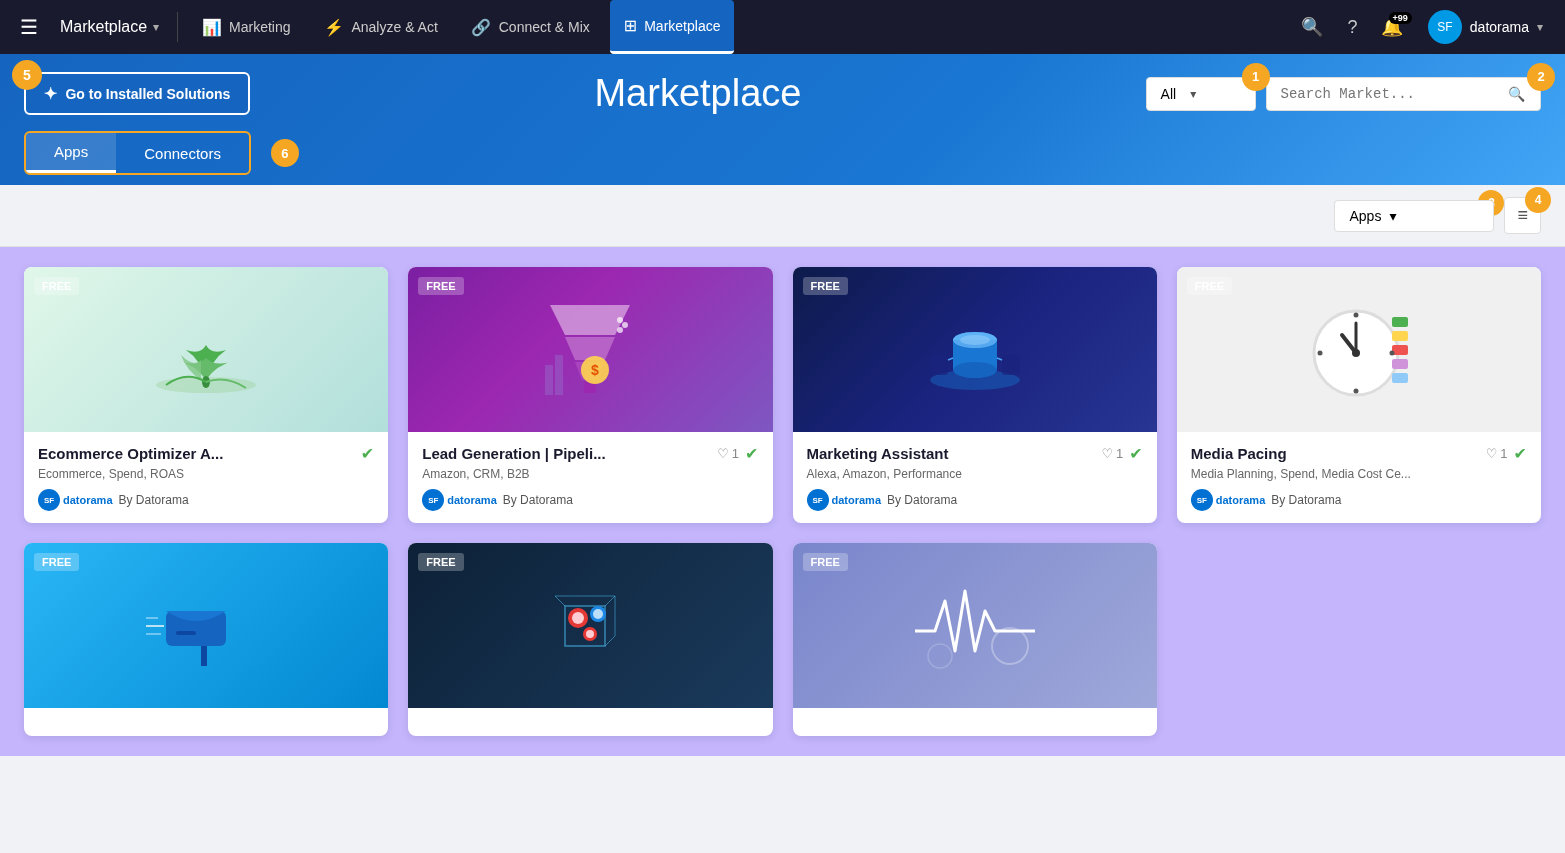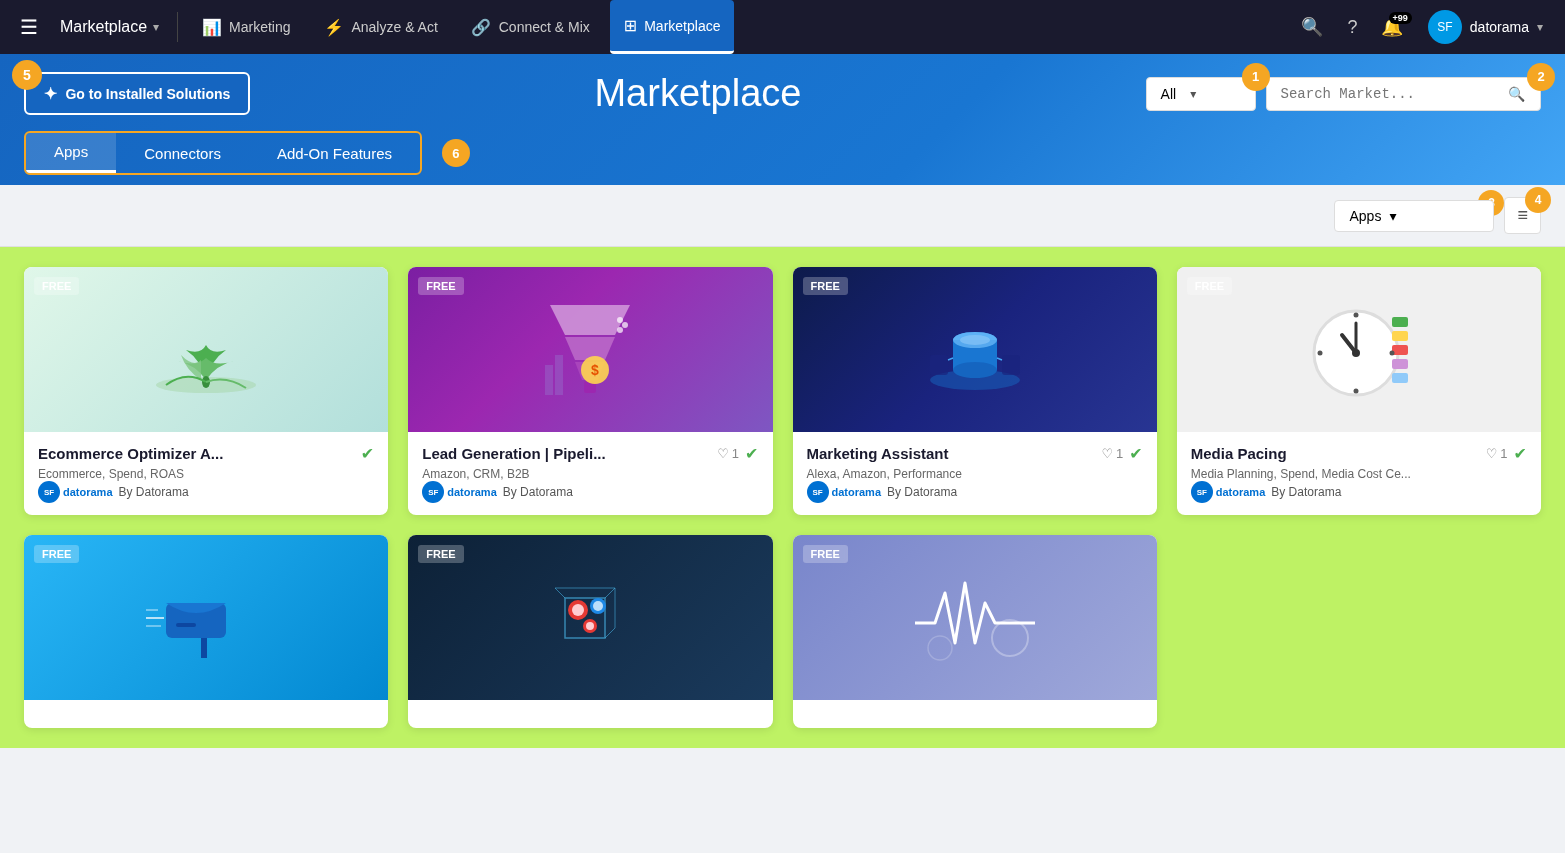--- a/index.html
+++ b/index.html
@@ -309,21 +309,21 @@
       align-items: center;
       justify-content: center;
       position: absolute;
       top: -10px;
       right: -10px;
     }
 
     
     .cards-area {
       padding: 20px 24px;
-      background: #bef264;
+      background: #c4b5fd;
     }
     .cards-grid {
       display: grid;
       grid-template-columns: repeat(4, 1fr);
       gap: 20px;
     }
     .card {
       background: #fff;
       border-radius: 8px;
       overflow: hidden;
@@ -419,20 +419,21 @@
       display: flex;
       align-items: center;
       gap: 3px;
       color: #888;
       font-size: 13px;
     }
     .card-check { color: #4caf50; font-size: 16px; }
     .card-tags {
       color: #666;
       font-size: 12px;
+      margin-bottom: 8px;
     }
     .card-author {
       display: flex;
       align-items: center;
       gap: 6px;
       color: #555;
       font-size: 12px;
     }
     .card-author-logo {
       display: flex;
@@ -534,21 +535,20 @@
           <input type="text" placeholder="Search Market..." style="">
           <span>🔍</span>
         </div>
       </div>
     </div>
   </div>
   <div class="tabs-header-row">
     <div class="tabs-row">
       <button class="tab-item active">Apps</button>
       <button class="tab-item">Connectors</button>
-      <button class="tab-item">Add-On Features</button>
     </div>
     <div class="tabs-badge">6</div>
   </div>
 </div>
 
 <div class="sort-bar">
   <div class="sort-dropdown-wrap">
     <span class="sort-badge">3</span>
     <div class="sort-dropdown">
       <span>Apps</span>

